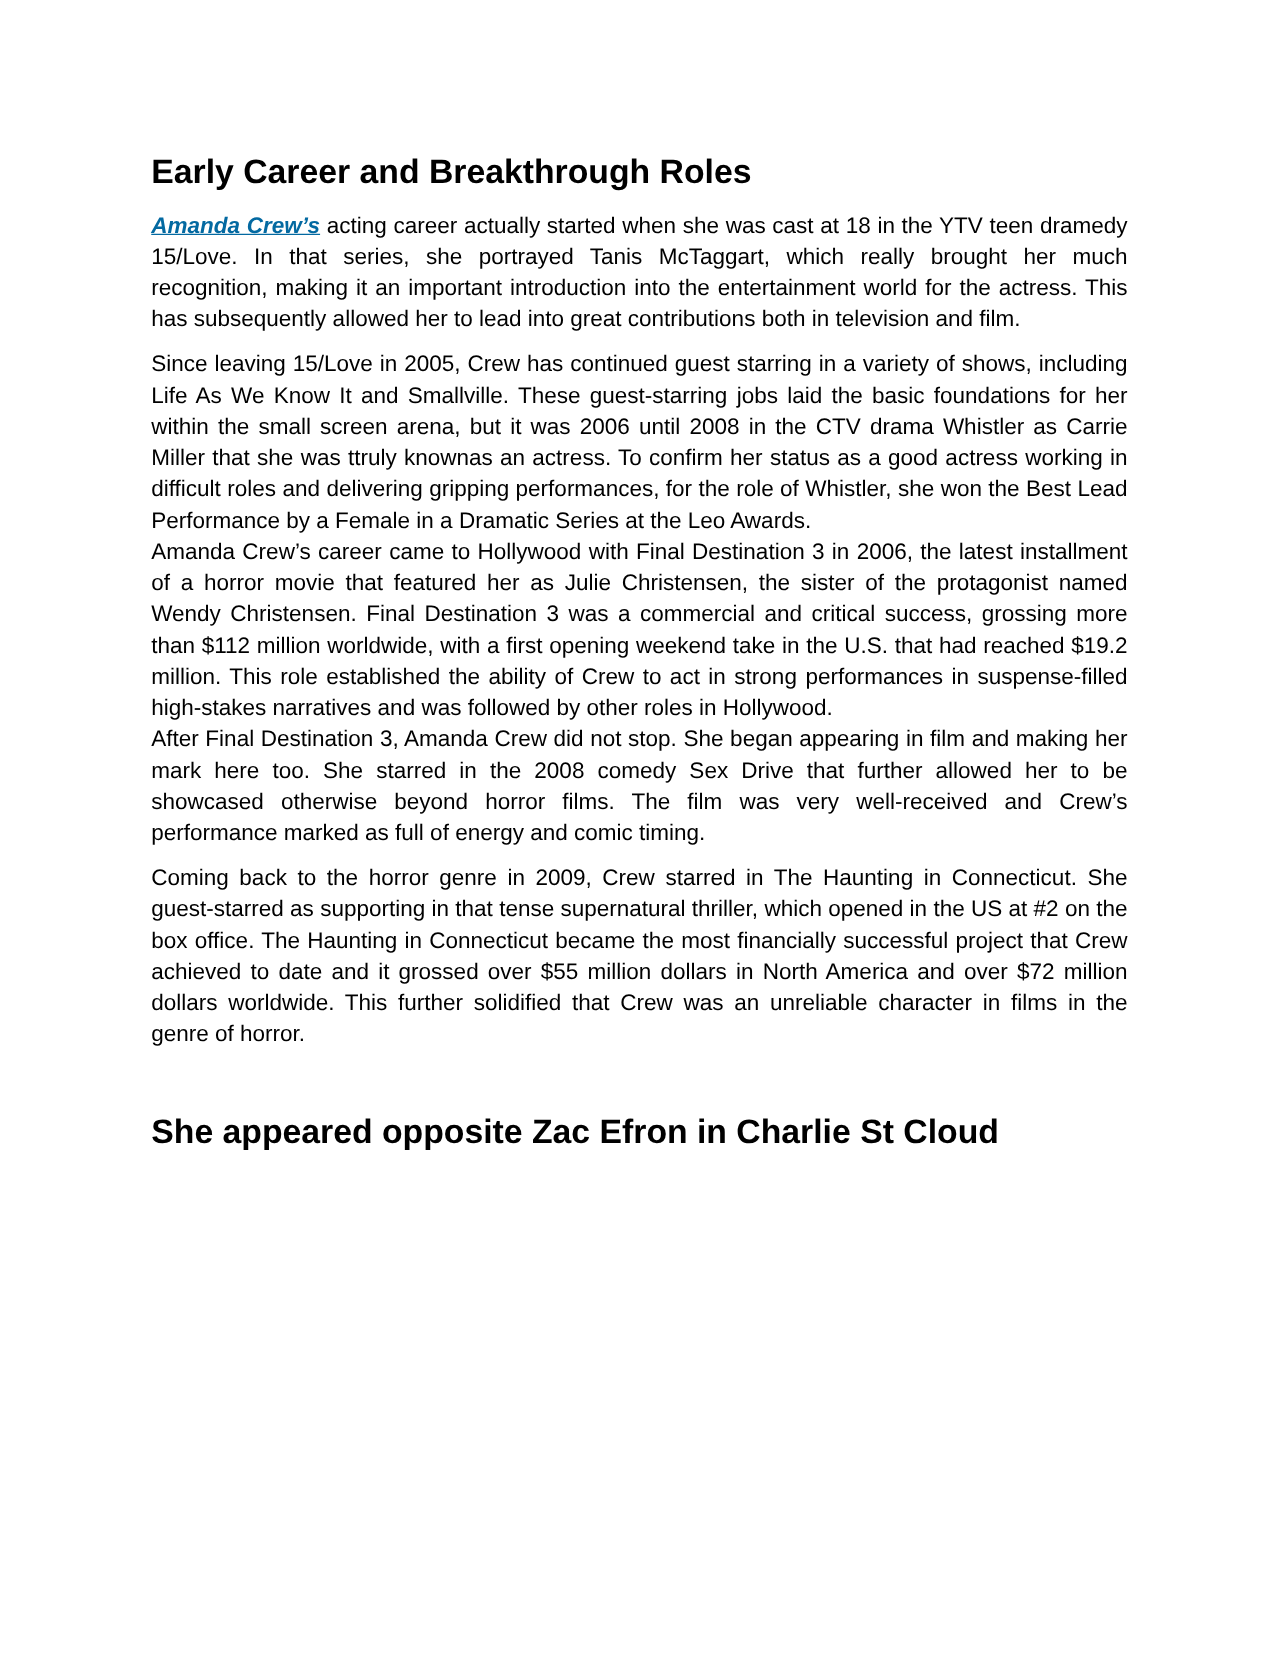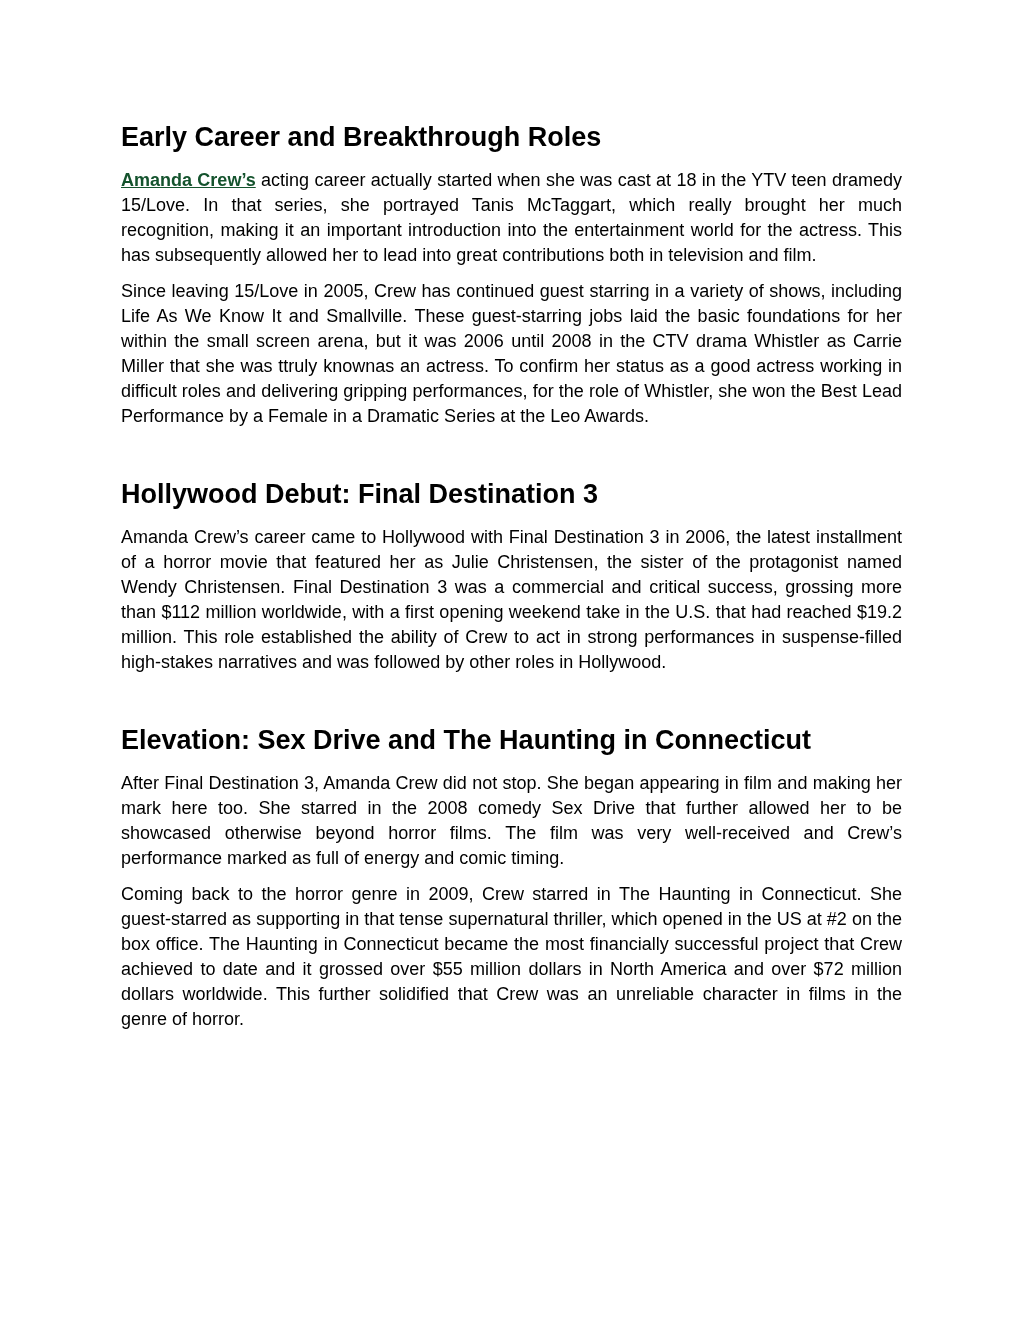--- a/index.html
+++ b/index.html
@@ -32,44 +32,44 @@
     font-size: 18px;
     line-height: 25px;
     text-align: justify;
     margin: 0;
     color: #000000;
   }
   p.para + p.para {
     margin-top: 11px;
   }
   a.doc-link {
-    color: #14532d;
+    color: #0369a1;
     font-weight: bold;
     text-decoration: underline;
     cursor: pointer;
+    font-style: italic;
   }
 </style>
 </head>
 <body>
 
 <div class="page">
 
   <section class="doc-section">
     <h1 class="doc-heading">Early Career and Breakthrough Roles</h1>
     <p class="para"><a class="doc-link">Amanda Crew’s</a><span> acting career actually started when she was cast at 18 in the YTV teen dramedy 15/Love. In that series, she portrayed Tanis McTaggart, which really brought her much recognition, making it an important introduction into the entertainment world for the actress. This has subsequently allowed her to lead into great contributions both in television and film.</span></p>
     <p class="para">Since leaving 15/Love in 2005, Crew has continued guest starring in a variety of shows, including Life As We Know It and Smallville. These guest-starring jobs laid the basic foundations for her within the small screen arena, but it was 2006 until 2008 in the CTV drama Whistler as Carrie Miller that she was ttruly knownas an actress. To confirm her status as a good actress working in difficult roles and delivering gripping performances, for the role of Whistler, she won the Best Lead Performance by a Female in a Dramatic Series at the Leo Awards.</p>
   </section>
 
   <section class="doc-section">
-    <h1 class="doc-heading">Hollywood Debut: Final Destination 3</h1>
     <p class="para">Amanda Crew’s career came to Hollywood with Final Destination 3 in 2006, the latest installment of a horror movie that featured her as Julie Christensen, the sister of the protagonist named Wendy Christensen. Final Destination 3 was a commercial and critical success, grossing more than $112 million worldwide, with a first opening weekend take in the U.S. that had reached $19.2 million. This role established the ability of Crew to act in strong performances in suspense-filled high-stakes narratives and was followed by other roles in Hollywood.</p>
   </section>
 
   <section class="doc-section">
-    <h1 class="doc-heading">Elevation: Sex Drive and The Haunting in Connecticut</h1>
     <p class="para">After Final Destination 3, Amanda Crew did not stop. She began appearing in film and making her mark here too. She starred in the 2008 comedy Sex Drive that further allowed her to be showcased otherwise beyond horror films. The film was very well-received and Crew’s performance marked as full of energy and comic timing.</p>
     <p class="para">Coming back to the horror genre in 2009, Crew starred in The Haunting in Connecticut. She guest-starred as supporting in that tense supernatural thriller, which opened in the US at #2 on the box office. The Haunting in Connecticut became the most financially successful project that Crew achieved to date and it grossed over $55 million dollars in North America and over $72 million dollars worldwide. This further solidified that Crew was an unreliable character in films in the genre of horror.</p>
   </section>
 
   <section class="doc-section">
+    <h1 class="doc-heading">She appeared opposite Zac Efron in Charlie St Cloud</h1>
   </section>
 
 </div>
 
 </body></html>

